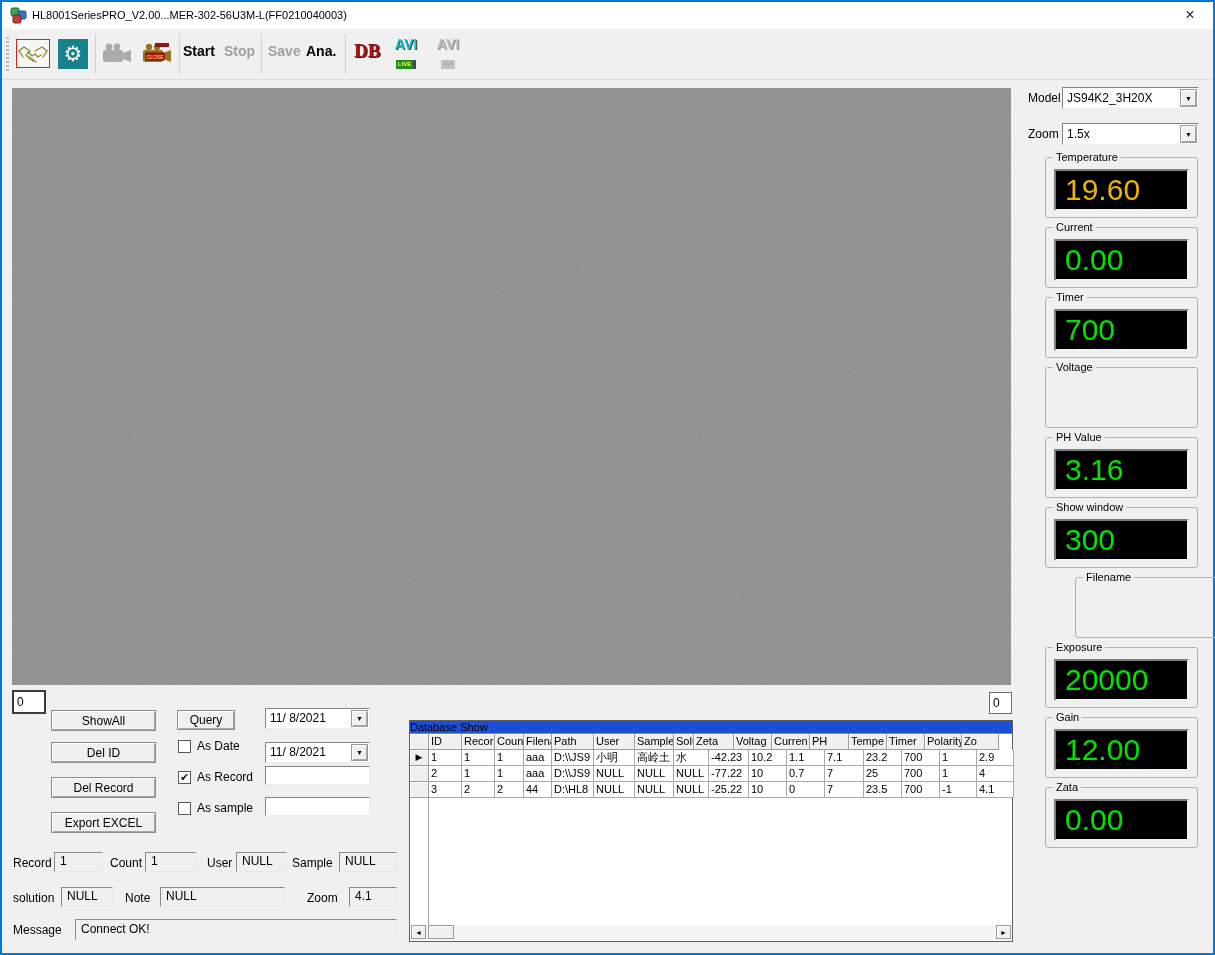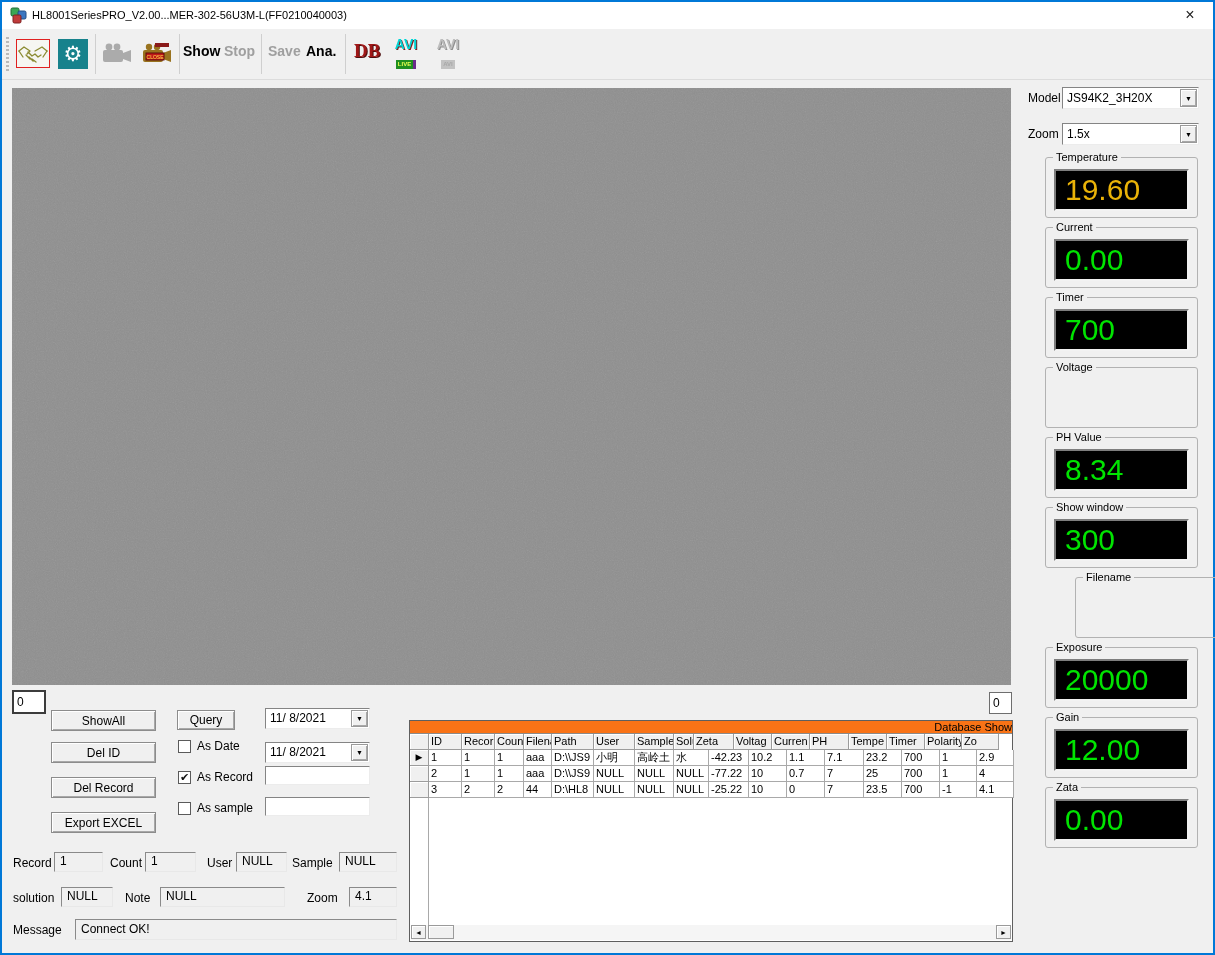--- a/index.html
+++ b/index.html
@@ -51,22 +51,22 @@
   .cb{position:absolute;width:13px;height:13px;background:#fff;border:1px solid #5a5a5a;
     display:flex;align-items:center;justify-content:center;font-size:11px;color:#111;line-height:11px;}
   
   .group{position:absolute;left:0;width:153px;height:61px;border:1px solid #b2b2b2;border-radius:3px;}
   .group-label{position:absolute;top:-7px;left:7px;background:#f0f0f0;font-size:11px;line-height:13px;padding:0 3px;color:#000;white-space:nowrap;}
   .led{position:absolute;left:8px;top:11px;width:135px;height:42px;background:#000;
     border:2px solid;border-color:#7e7e7e #f2f2f2 #f2f2f2 #7e7e7e;
     display:flex;align-items:center;padding-left:9px;font-size:30px;white-space:nowrap;overflow:hidden;}
   
   #db-grid{position:absolute;left:409px;top:720px;width:604px;height:222px;border:1px solid #5f5f5f;background:#fff;font-size:11px;}
-  #db-title{position:absolute;left:0;right:0;top:0;height:13px;background:#f97316;border-bottom:1px solid #8a8a8a;
-    text-align:right;font-size:11px;line-height:13px;color:#000;}
+  #db-title{position:absolute;left:0;right:0;top:0;height:13px;background:#1d4ed8;border-bottom:1px solid #8a8a8a;
+    text-align:left;font-size:11px;line-height:13px;color:#000;}
   .db-row{position:absolute;left:0;display:flex;height:16px;}
   .db-cell{flex:none;border-right:1px solid #a9a9a9;border-bottom:1px solid #a9a9a9;padding-left:2px;
     overflow:hidden;white-space:nowrap;line-height:15px;background:#fff;color:#000;}
   .db-cell.hdr,.db-cell.sel{background:#f0f0f0;box-shadow:inset 1px 1px 0 #fff;border-right-color:#9c9c9c;border-bottom-color:#9c9c9c;}
   .db-cell.sel{text-align:center;padding:0;font-size:9px;}
   #db-filler{position:absolute;left:0;top:77px;height:129px;width:19px;border-right:1px solid #a9a9a9;background:#fff;}
   #hscroll{position:absolute;left:1px;right:1px;bottom:1px;height:15px;background:#f5f5f5;}
   .sb-btn{position:absolute;top:0;width:15px;height:14px;background:#f0f0f0;border:1px solid #9a9a9a;
     box-shadow:inset 1px 1px 0 #fff;display:flex;align-items:center;justify-content:center;font-size:7px;color:#000;}
   #sb-thumb{position:absolute;left:17px;top:0;width:26px;height:14px;background:#f0f0f0;border:1px solid #9a9a9a;box-shadow:inset 1px 1px 0 #fff;}
@@ -127,21 +127,21 @@
           <polygon points="22,12 30,9 30,21 22,18"></polygon>
         </g>
         <rect x="14" y="2" width="14" height="4" fill="#8a1a1a"></rect>
         <rect x="5" y="12" width="18" height="7" fill="#c01818" stroke="#5f0c0c"></rect>
         <text x="14" y="17.5" text-anchor="middle" font-size="5" fill="#ffe34d" font-family="Liberation Sans,sans-serif">CLOSE</text>
       </svg>
     </div>
 
     <div class="tsep" style="left:177px"></div>
 
-    <span class="txt-btn" style="left:181px">Show</span>
+    <span class="txt-btn" style="left:181px">Start</span>
     <span class="txt-btn disabled" style="left:222px">Stop</span>
 
     <div class="tsep" style="left:259px"></div>
 
     <span class="txt-btn disabled" style="left:266px">Save</span>
     <span class="txt-btn" style="left:304px">Ana.</span>
 
     <div class="tsep" style="left:343px"></div>
 
     <span id="db-btn" style="color: rgb(160, 24, 24);">DB</span>
@@ -326,21 +326,21 @@
       </div>
       <div class="group" style="top: 140px;">
         <div class="group-label">Timer</div>
         <div class="led" style="color: rgb(0, 228, 0);">700</div>
       </div>
       <div class="group" style="top: 210px;">
         <div class="group-label">Voltage</div>
       </div>
       <div class="group" style="top: 280px;">
         <div class="group-label">PH Value</div>
-        <div class="led" style="color: rgb(0, 228, 0);">8.34</div>
+        <div class="led" style="color: rgb(0, 228, 0);">3.16</div>
       </div>
       <div class="group" style="top: 350px;">
         <div class="group-label">Show window</div>
         <div class="led" style="color: rgb(0, 228, 0);">300</div>
       </div>
       <div class="group" style="top: 420px; margin-left: 30px;">
         <div class="group-label">Filename</div>
       </div>
       <div class="group" style="top: 490px;">
         <div class="group-label">Exposure</div>

